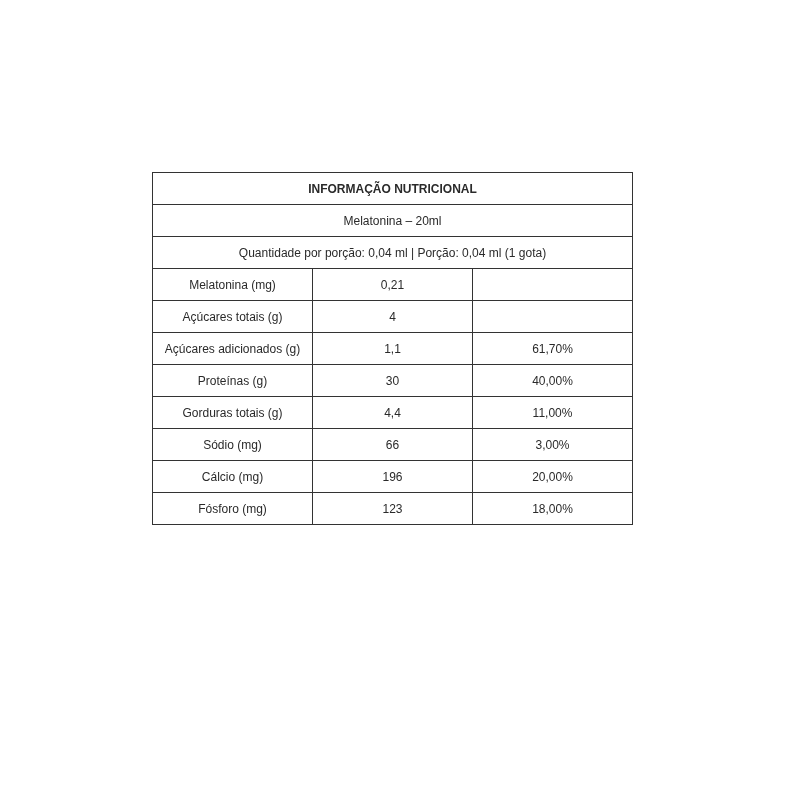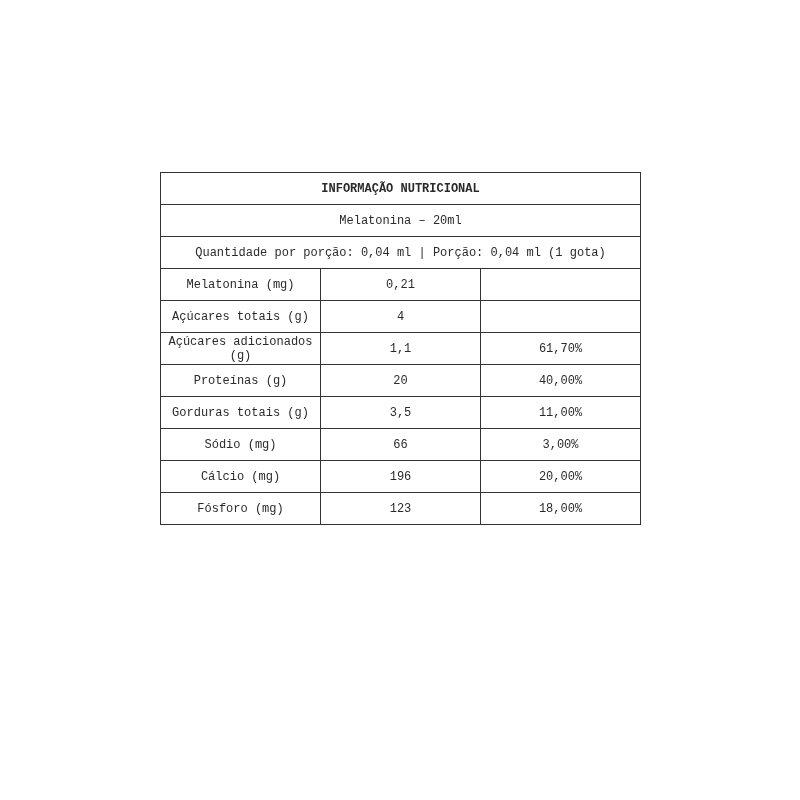--- a/index.html
+++ b/index.html
@@ -1,19 +1,19 @@
 <!DOCTYPE html>
 <html><head>
   <meta charset="utf-8">
   <style>
     html, body { margin:0; padding:0; background:#ffffff; }
     body { width:800px; height:800px; position:relative; overflow:hidden; font-family:"Liberation Sans", sans-serif; color:#222; }
     table.nt {
-      position:absolute; left:160px; top:172px; width:480px;
-      border-collapse:collapse; table-layout:fixed;font-family:Liberation Mono, monospace;
+      position:absolute; left:152px; top:172px; width:480px;
+      border-collapse:collapse; table-layout:fixed;
     }
     table.nt td {
       border:1.5px solid #333; height:31px; padding:0;
       text-align:center; vertical-align:middle; font-size:12px; color:#2a2a2a;
     }
     td.title { font-weight:bold; font-size:12px; color:#111; }
     col.c1, col.c2, col.c3 { width:160px; }
   </style>
 </head>
 <body>
@@ -44,26 +44,26 @@
     <td>4</td>
     <td></td>
   </tr>
   <tr>
     <td>Açúcares adicionados (g)</td>
     <td>1,1</td>
     <td>61,70%</td>
   </tr>
   <tr>
     <td>Proteínas (g)</td>
-    <td>20</td>
+    <td>30</td>
     <td>40,00%</td>
   </tr>
   <tr>
     <td>Gorduras totais (g)</td>
-    <td>3,5</td>
+    <td>4,4</td>
     <td>11,00%</td>
   </tr>
   <tr>
     <td>Sódio (mg)</td>
     <td>66</td>
     <td>3,00%</td>
   </tr>
   <tr>
     <td>Cálcio (mg)</td>
     <td>196</td>

